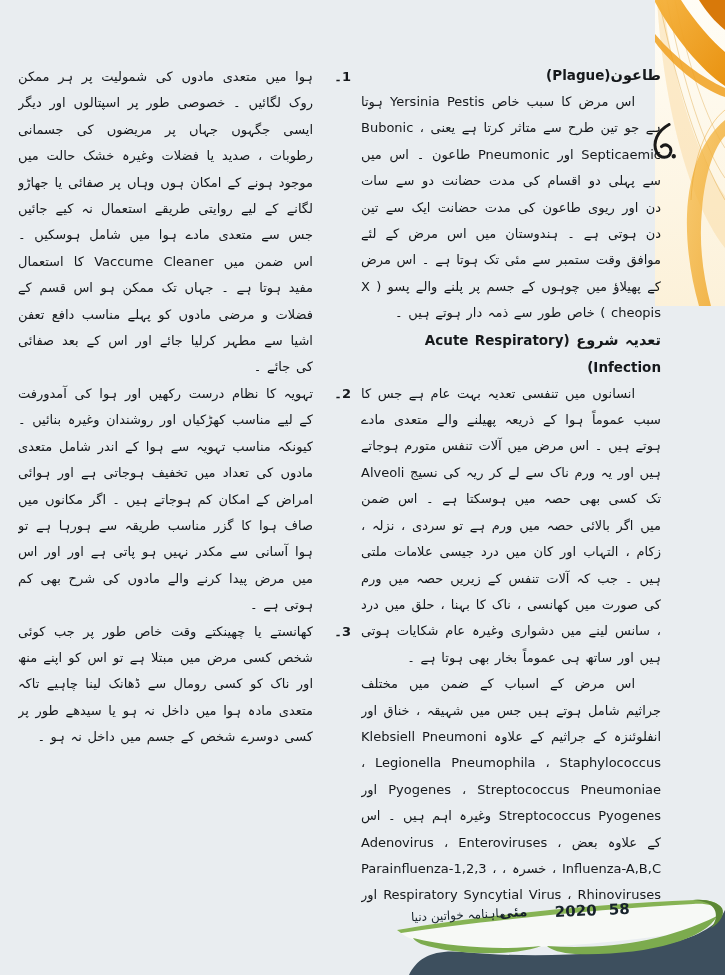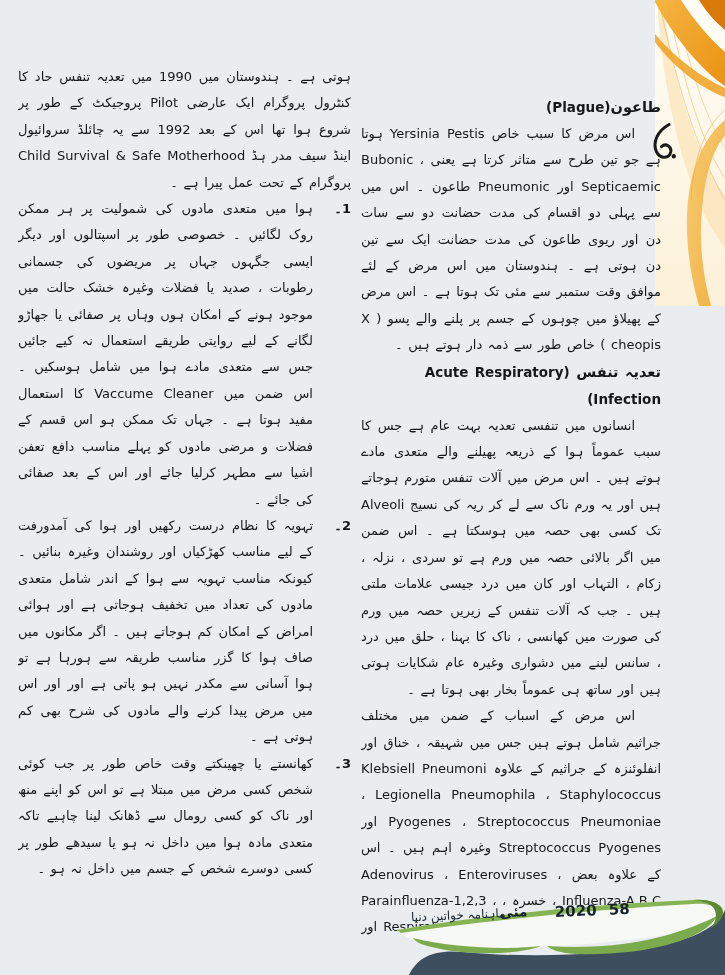--- a/index.html
+++ b/index.html
@@ -17,21 +17,21 @@
   
   .col{
     position:absolute;
     direction:rtl;
     text-align:justify;
     font-size:13px;
     line-height:26.4px;
     word-spacing:1.5px;
     overflow:hidden;
   }
-  .col-right{top:62px;right:64px;width:300px;height:841px;margin-top:32px;}
+  .col-right{top:62px;right:64px;width:300px;height:841px;}
   .col-left{top:64px;left:18px;width:333px;height:818px;}
   .col p{margin:0;text-indent:26px;}
   .col p.no-indent{text-indent:0;}
   .sec-heading{
     margin:0;
     font-size:14.5px;
     font-weight:bold;
     text-align:right;
     line-height:27px;
   }
@@ -88,28 +88,27 @@
   <svg class="flourish" viewBox="0 0 26 42" aria-hidden="true">
     <g transform="rotate(-12 13 21)">
       <path d="M 22 3 C 9 7 2 17 4 27 C 6 35 15 37 18 30 C 20 25 15 20 10 23" stroke="#1a1a1a" stroke-width="3" fill="none" stroke-linecap="round"></path>
       <circle cx="20" cy="35" r="2.2" fill="#1a1a1a"></circle>
     </g>
   </svg>
 
   <section class="col col-right">
     <h2 class="sec-heading"><span>طاعون</span><span class="en">(Plague)</span></h2>
     <p>اس مرض کا سبب خاص Yersinia Pestis ہوتا ہے جو تین طرح سے متاثر کرتا ہے یعنی Bubonic ، Septicaemic اور Pneumonic طاعون ۔ اس میں سے پہلی دو اقسام کی مدت حضانت دو سے سات دن اور ریوی طاعون کی مدت حضانت ایک سے تین دن ہوتی ہے ۔ ہندوستان میں اس مرض کے لئے موافق وقت ستمبر سے مئی تک ہوتا ہے ۔ اس مرض کے پھیلاؤ میں چوہوں کے جسم پر پلنے والے پسو ( X cheopis ) خاص طور سے ذمہ دار ہوتے ہیں ۔</p>
-    <h2 class="sec-heading"><span>تعدیہ تنفس</span> <span class="en">(Acute Respiratory Infection)</span></h2>
+    <h2 class="sec-heading"><span>تعدیہ شروع</span> <span class="en">(Acute Respiratory Infection)</span></h2>
     <p>انسانوں میں تنفسی تعدیہ بہت عام ہے جس کا سبب عموماً ہوا کے ذریعہ پھیلنے والے متعدی مادے ہوتے ہیں ۔ اس مرض میں آلات تنفس متورم ہوجاتے ہیں اور یہ ورم ناک سے لے کر ریہ کی نسیج Alveoli تک کسی بھی حصہ میں ہوسکتا ہے ۔ اس ضمن میں اگر بالائی حصہ میں ورم ہے تو سردی ، نزلہ ، زکام ، التہاب اور کان میں درد جیسی علامات ملتی ہیں ۔ جب کہ آلات تنفس کے زیریں حصہ میں ورم کی صورت میں کھانسی ، ناک کا بہنا ، حلق میں درد ، سانس لینے میں دشواری وغیرہ عام شکایات ہوتی ہیں اور ساتھ ہی عموماً بخار بھی ہوتا ہے ۔</p>
     <p>اس مرض کے اسباب کے ضمن میں مختلف جراثیم شامل ہوتے ہیں جس میں شہیقہ ، خناق اور انفلوئنزہ کے جراثیم کے علاوہ Klebsiell Pneumoni ، Legionella Pneumophila ، Staphylococcus Pyogenes ، Streptococcus Pneumoniae اور Streptococcus Pyogenes وغیرہ اہم ہیں ۔ اس کے علاوہ بعض Adenovirus ، Enteroviruses ، Influenza-A,B,C ، خسرہ ، Parainfluenza-1,2,3 ، Respiratory Syncytial Virus ، Rhinoviruses اور Coronaviruses بھی اس کے اہم اسباب ہیں ۔ اس کے ساتھ ہی Chlamydia ، Type-B Coxiella Buratti اور Mycoplasma Pneumoniae بھی انسانوں میں تعدیہ تنفس حاد کا سبب بنتے ہیں ۔</p>
 
   </section>
 
   <section class="col col-left">
-    <p class="no-indent">ہوتی ہے ۔ ہندوستان میں 1990 میں تعدیہ تنفس حاد کا کنٹرول پروگرام ایک عارضی Pilot پروجیکٹ کے طور پر شروع ہوا تھا اس کے بعد 1992 سے یہ چائلڈ سروائیول اینڈ سیف مدر ہڈ Child Survival &amp; Safe Motherhood پروگرام کے تحت عمل پیرا ہے ۔</p>
 
     <div class="list-item">
       <div class="li-num">1۔</div>
       <div class="li-text">ہوا میں متعدی مادوں کی شمولیت پر ہر ممکن روک لگائیں ۔ خصوصی طور پر اسپتالوں اور دیگر ایسی جگہوں جہاں پر مریضوں کی جسمانی رطوبات ، صدید یا فضلات وغیرہ خشک حالت میں موجود ہونے کے امکان ہوں وہاں پر صفائی یا جھاڑو لگانے کے لیے روایتی طریقے استعمال نہ کیے جائیں جس سے متعدی مادے ہوا میں شامل ہوسکیں ۔ اس ضمن میں Vaccume Cleaner کا استعمال مفید ہوتا ہے ۔ جہاں تک ممکن ہو اس قسم کے فضلات و مرضی مادوں کو پہلے مناسب دافع تعفن اشیا سے مطہر کرلیا جائے اور اس کے بعد صفائی کی جائے ۔</div>
     </div>
     <div class="list-item">
       <div class="li-num">2۔</div>
       <div class="li-text">تہویہ کا نظام درست رکھیں اور ہوا کی آمدورفت کے لیے مناسب کھڑکیاں اور روشندان وغیرہ بنائیں ۔ کیونکہ مناسب تہویہ سے ہوا کے اندر شامل متعدی مادوں کی تعداد میں تخفیف ہوجاتی ہے اور ہوائی امراض کے امکان کم ہوجاتے ہیں ۔ اگر مکانوں میں صاف ہوا کا گزر مناسب طریقہ سے ہورہا ہے تو ہوا آسانی سے مکدر نہیں ہو پاتی ہے اور اور اس میں مرض پیدا کرنے والے مادوں کی شرح بھی کم ہوتی ہے ۔</div>
     </div>
     <div class="list-item">

